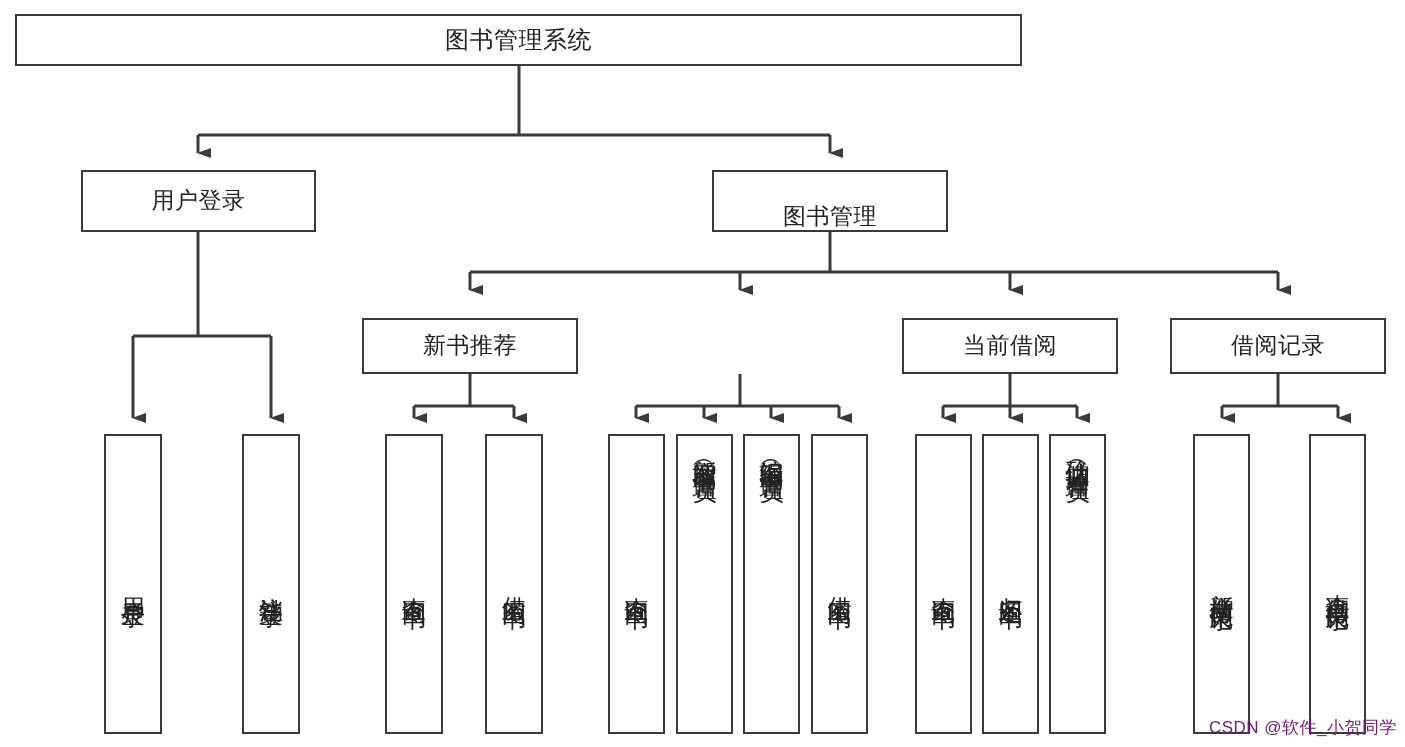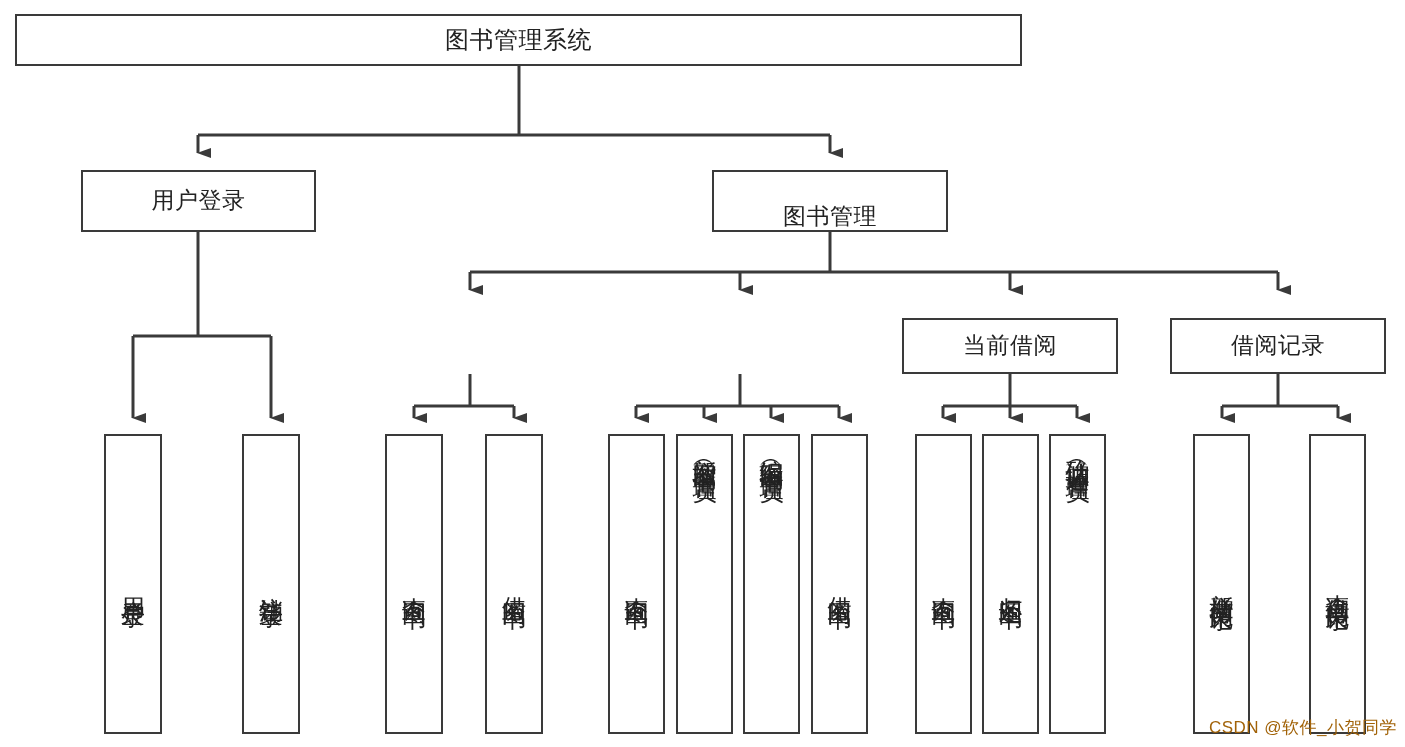--- a/index.html
+++ b/index.html
@@ -66,21 +66,21 @@
   
   .node.v.center {
     align-items: center;
     padding-top: 0;
   }
   #watermark {
     position: absolute;
     right: 8px;
     bottom: 8px;
     font-size: 17px;
-    color: #a16207;
+    color: #701a75;
     white-space: nowrap;
     letter-spacing: 0.5px;
   }
 </style>
 </head>
 <body>
 
 <div id="canvas">
 
   <svg id="wires" viewBox="0 0 1405 747" xmlns="http://www.w3.org/2000/svg">
@@ -138,20 +138,23 @@
   </div>
 
   <div class="node h" id="node-user-login" style="left:81px; top:170px; width:235px; height:62px;">
     <span class="label">用户登录</span>
   </div>
 
   <div class="node h" id="node-book-manage" style="left:712px; top:170px; width:236px; height:62px;align-items:flex-end;">
     <span class="label">图书管理</span>
   </div>
 
+  <div class="node h" id="node-new-book-rec" style="left:362px; top:318px; width:216px; height:56px;">
+    <span class="label">新书推荐</span>
+  </div>
 
 
   <div class="node h" id="node-current-borrow" style="left:902px; top:318px; width:216px; height:56px;">
     <span class="label">当前借阅</span>
   </div>
 
   <div class="node h" id="node-borrow-record" style="left:1170px; top:318px; width:216px; height:56px;">
     <span class="label">借阅记录</span>
   </div>
 

